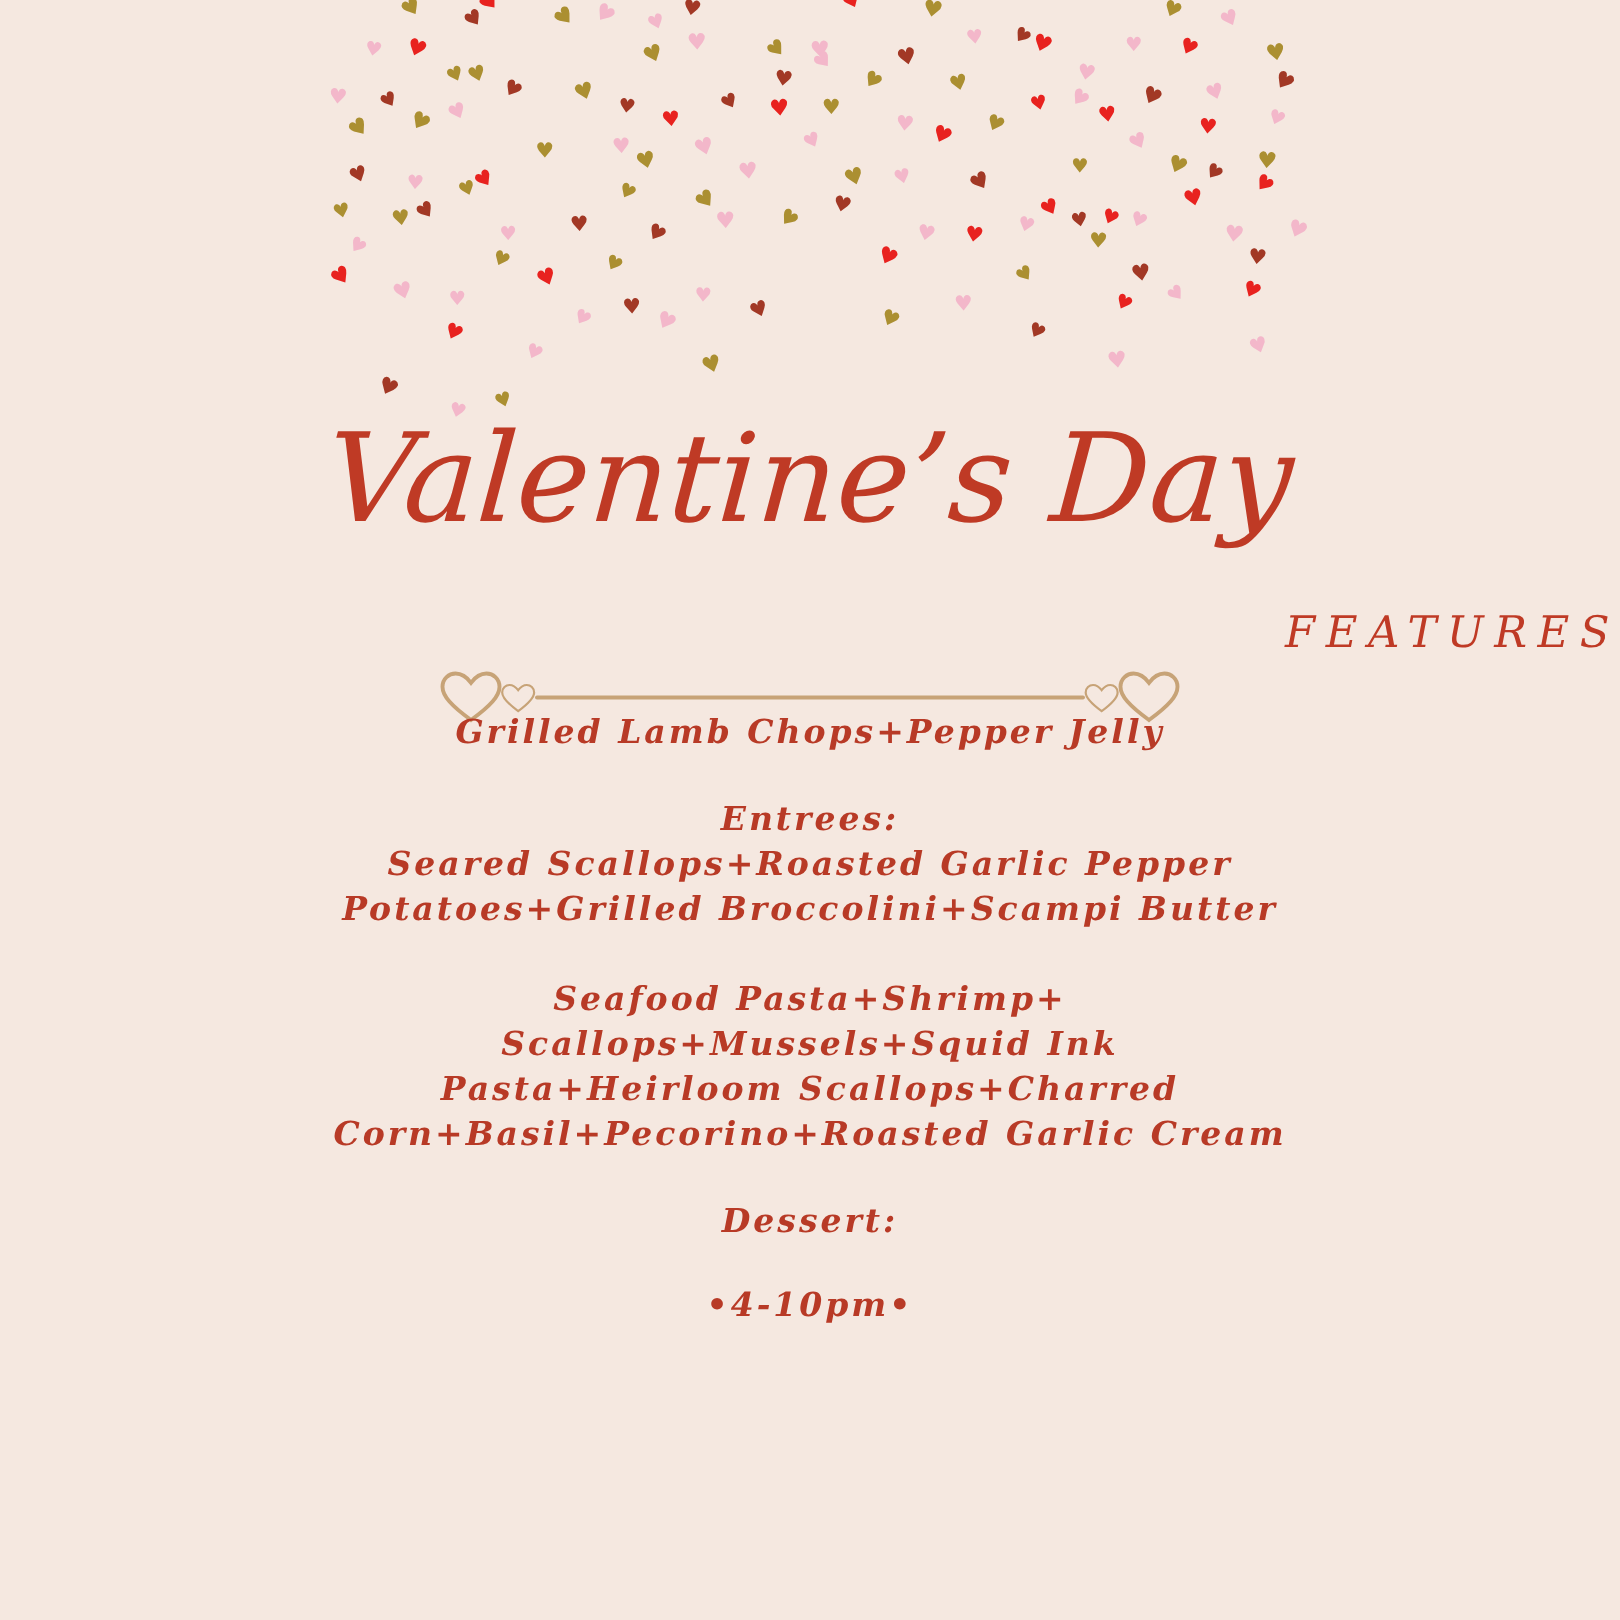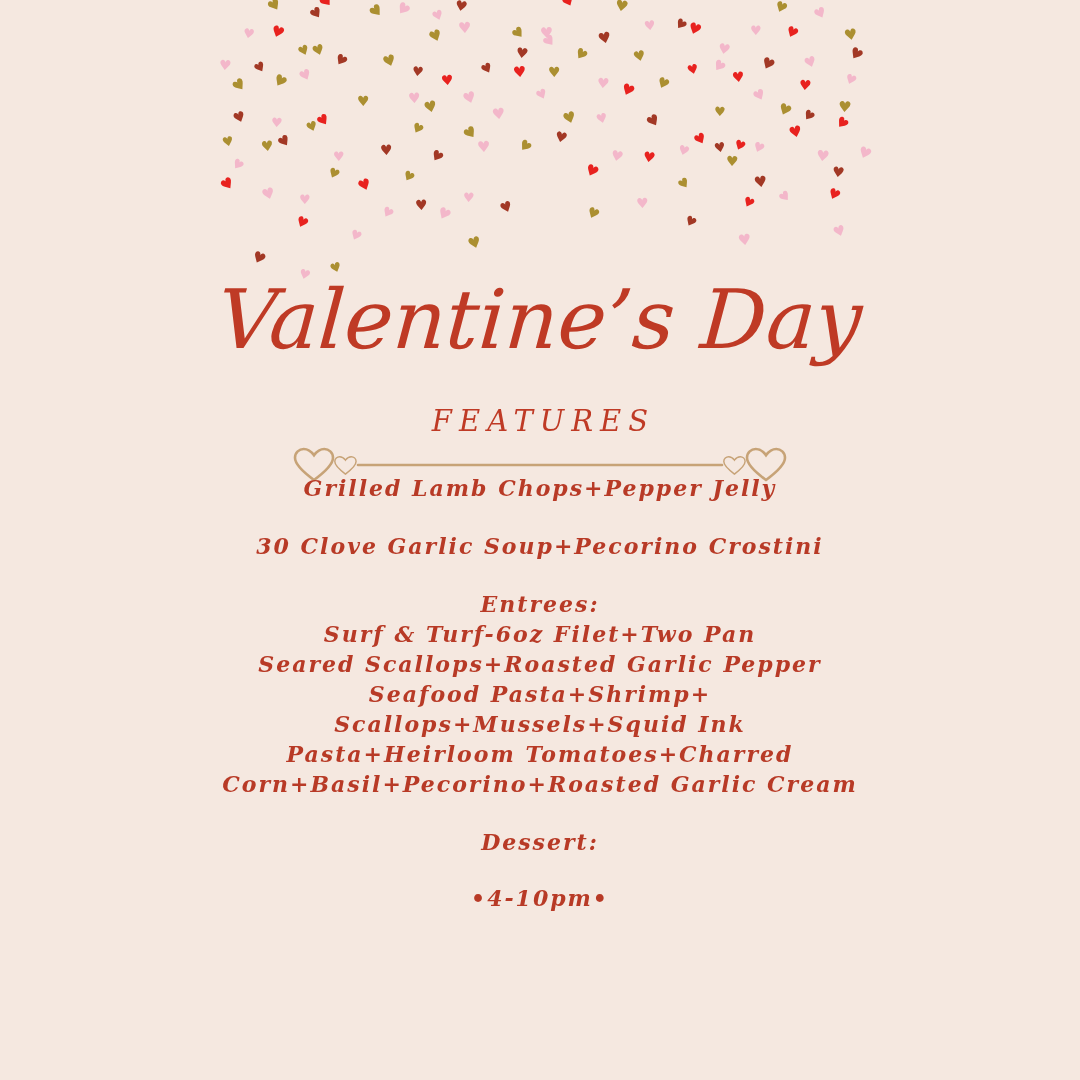--- a/index.html
+++ b/index.html
@@ -28,21 +28,21 @@
     font-style: italic;
     font-weight: 400;
     font-size: 82px;
     letter-spacing: 0px;
     color: var(--title, #bf3a25);
     transform: skewX(-4deg);
   }
   .subtitle {
     position: absolute;
     top: 404px; left: 0; right: 0;
-    text-align: center;
+    text-align: right;
     font-style: italic;
     font-weight: 400;
     font-size: 29px;
     letter-spacing: 7px;
     padding-left: 7px;
     color: var(--title, #bf3a25);
   }
   
   .divider {
     position: absolute;
@@ -64,21 +64,21 @@
     top: 473px; left: 0; right: 0;
     text-align: center;
     color: var(--text, #b83a26);
     font-weight: bold;
     font-style: italic;
     font-size: 22px;
     letter-spacing: 2px;
     line-height: 30px;
   }
   .section + .section { margin-top: 28px; }
-  .para + .para { }
+  .para + .para { margin-top: 30px; }
   .hours { margin-top: 26px; }
 </style>
 </head>
 <body>
 
 <div class="canvas" id="canvas" style="--bg: #f5e8e0; --title: #bf3a25; --text: #b83a26; --divider: #c7a377;">
 
   <div class="confetti" id="confetti">
       <span class="heart" style="left: 268px; top: -2px; font-size: 15px; color: rgb(171, 143, 49); transform: rotate(-32deg);">♥</span>
       <span class="heart" style="left: 320px; top: -6px; font-size: 15px; color: rgb(232, 34, 31); transform: rotate(-40deg);">♥</span>
@@ -223,35 +223,32 @@
 
   <div class="menu">
 
     <div class="section">
       <div class="para">
         <div class="line">Grilled Lamb Chops+Pepper Jelly</div>
       </div>
     </div>
 
     <div class="section">
-      <div class="para">
-        <div class="line">30 Clove Garlic Soup+Pecorino Crostini</div>
-      </div>
     </div>
 
     <div class="section">
       <div class="line heading">Entrees:</div>
       <div class="para">
-        <div class="line">Surf &amp; Turf-6oz Filet+Two Pan</div>
         <div class="line">Seared Scallops+Roasted Garlic Pepper</div>
+        <div class="line">Potatoes+Grilled Broccolini+Scampi Butter</div>
       </div>
       <div class="para">
         <div class="line">Seafood Pasta+Shrimp+</div>
         <div class="line">Scallops+Mussels+Squid Ink</div>
-        <div class="line">Pasta+Heirloom Tomatoes+Charred</div>
+        <div class="line">Pasta+Heirloom Scallops+Charred</div>
         <div class="line">Corn+Basil+Pecorino+Roasted Garlic Cream</div>
       </div>
     </div>
 
     <div class="section">
       <div class="line heading">Dessert:</div>
     </div>
 
     <div class="hours">•4-10pm•</div>
 

